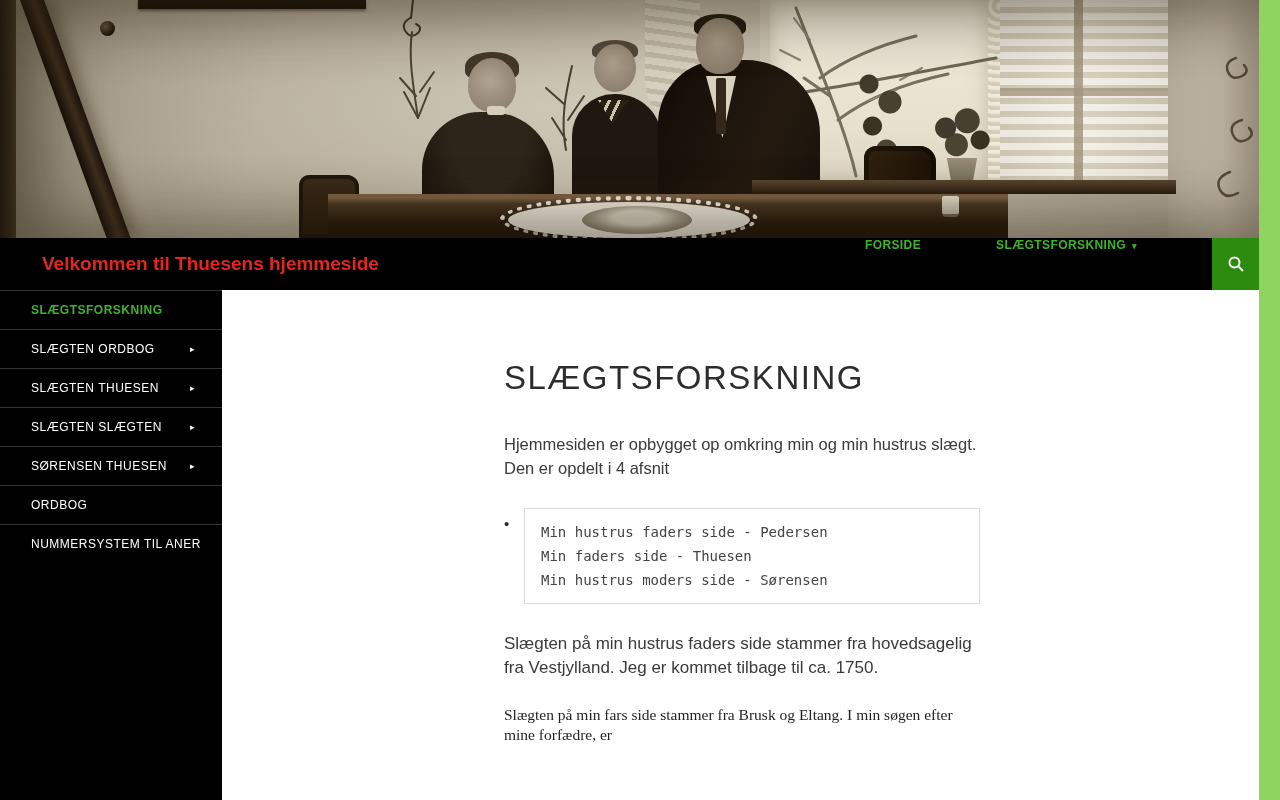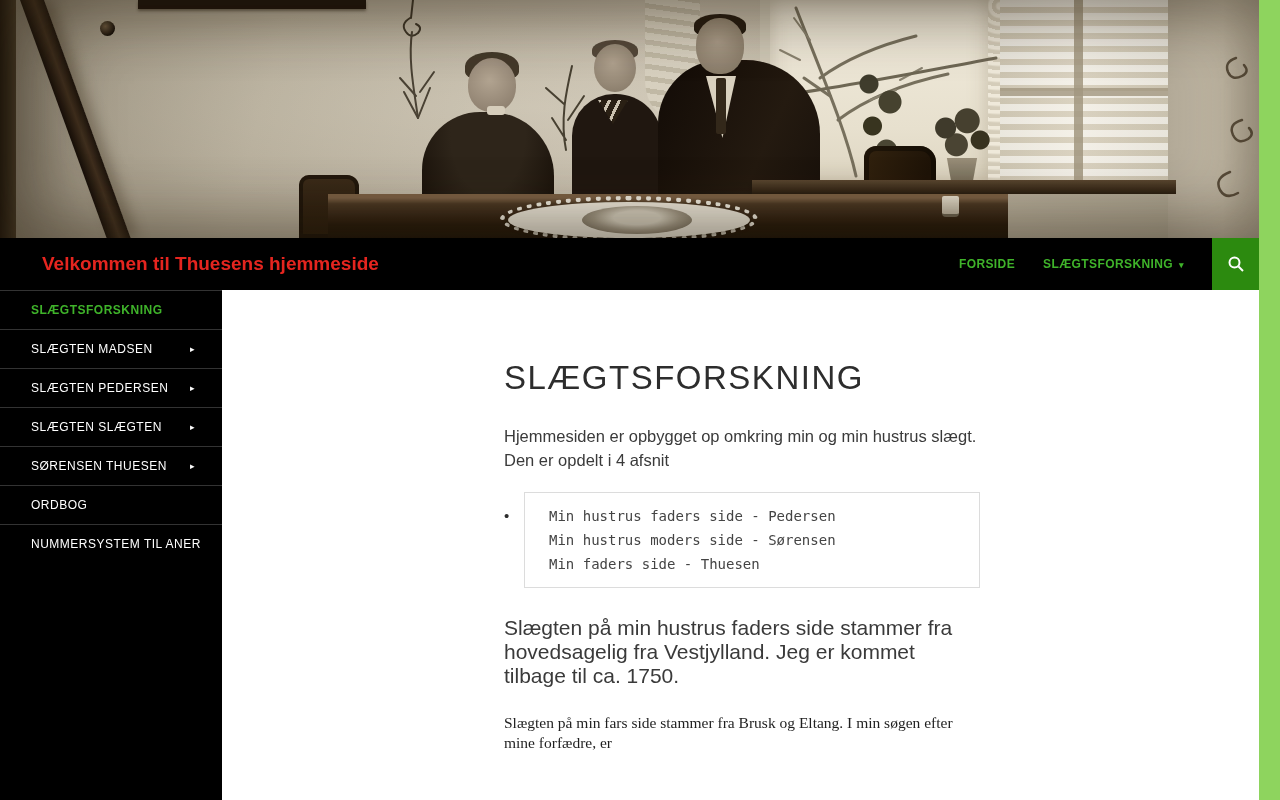--- a/index.html
+++ b/index.html
@@ -94,46 +94,46 @@
   .ph-cup{left:942px;top:196px;width:17px;height:21px;border-radius:2px 2px 4px 4px;
     background:linear-gradient(#e6dfcf,#bdb4a0);border-bottom:3px solid #6b6251;}
   .ph-vignette{left:0;top:0;width:1259px;height:238px;pointer-events:none;
     box-shadow:inset 0 0 60px 18px rgba(50,38,20,.32), inset 50px 0 70px rgba(28,20,9,.35);}
 
   
   .navbar{position:absolute;left:0;top:238px;width:1259px;height:52px;background:#000;
     display:flex;align-items:center;z-index:40;}
   .site-title{margin-left:42px;font-size:19px;font-weight:bold;
     color:var(--site-title-red,#e5251f);white-space:nowrap;cursor:pointer;}
-  .nav-right{margin-left:auto;display:flex;align-items:center;height:100%;}
+  .nav-right{margin-left:auto;display:flex;align-items:flex-start;height:100%;gap:47px;}
   .nav-link{color:var(--accent-green,#3fb32a);font-size:12px;font-weight:bold;
     letter-spacing:.4px;margin-right:28px;cursor:pointer;white-space:nowrap;}
   .nav-caret{font-size:9px;margin-left:6px;color:var(--accent-green,#3fb32a);}
   .search-btn{width:47px;height:52px;border:none;padding:0;margin:0;cursor:pointer;
     background:var(--search-button-green,#2c8a0f);display:flex;align-items:center;justify-content:center;}
 
   
   .sidebar{position:absolute;left:0;top:290px;width:222px;height:510px;background:#000;z-index:30;}
   .side-item{position:relative;border-top:1px solid #333;padding:12px 18px 12px 31px;
     color:#fff;font-size:12px;letter-spacing:.5px;cursor:pointer;white-space:nowrap;}
   .side-item.active{color:var(--accent-green,#3fb32a);font-weight:bold;}
   .side-item .arrow{position:absolute;right:27px;top:50%;transform:translateY(-50%);
     font-size:9px;color:#fff;}
 
   
   .content{position:absolute;left:222px;top:290px;width:1037px;height:510px;background:#fff;overflow:hidden;}
   .article{position:absolute;left:282px;top:0;width:476px;color:#3a3a3a;}
   .article h1{margin:70px 0 0;font-size:33px;line-height:36px;font-weight:300;
     letter-spacing:1.5px;color:#2d2d2d;}
-  .p-intro{margin:28px 0 0;font-size:16.5px;line-height:24px;}
+  .p-intro{margin:36px 0 0;font-size:16.5px;line-height:24px;}
   .code-row{margin-top:20px;display:flex;align-items:flex-start;}
   .bullet{width:20px;font-size:15px;line-height:24px;padding-top:12px;color:#2d2d2d;flex:0 0 20px;}
-  .code-box{flex:1;border:1px solid #dcdcdc;background:#fff;padding:11px 24px;
-    font-family:"DejaVu Sans Mono",monospace;font-size:14px;line-height:24px;color:#444;}
-  .p-body{margin:28px 0 0;font-size:21px;line-height:24px;}
+  .code-box{flex:1;border:1px solid #dcdcdc;background:#fff;padding:11px 16px;
+    font-family:"DejaVu Sans Mono",monospace;font-size:14px;line-height:24px;color:#444;margin-top:8px;}
+  .p-body{margin:28px 0 0;font-size:17px;line-height:24px;}
   .p-partial{margin:25px 0 0;font-family:"Liberation Serif",serif;font-size:15.5px;
     line-height:20px;color:#1f1f1f;}
 </style>
 </head>
 <body>
 
 <div class="photo">
   <div class="ph-left-dark"></div>
   <div class="ph-beam"></div>
   <div class="ph-frame"></div>
@@ -198,25 +198,25 @@
         <circle cx="8.5" cy="8.5" r="5" fill="none" stroke="#fff" stroke-width="2"></circle>
         <line x1="12.5" y1="12.5" x2="17" y2="17" stroke="#fff" stroke-width="2"></line>
       </svg>
     </button>
   </div>
 </div>
 
 <div class="sidebar">
   <div class="side-item active">SLÆGTSFORSKNING</div>
   <div class="side-item">
-    <span>SLÆGTEN MADSEN</span>
-    <span class="arrow">▸</span>
-  </div>
-  <div class="side-item">
-    <span>SLÆGTEN PEDERSEN</span>
+    <span>SLÆGTEN ORDBOG</span>
+    <span class="arrow">▸</span>
+  </div>
+  <div class="side-item">
+    <span>SLÆGTEN THUESEN</span>
     <span class="arrow">▸</span>
   </div>
   <div class="side-item">
     <span>SLÆGTEN SLÆGTEN</span>
     <span class="arrow">▸</span>
   </div>
   <div class="side-item">
     <span>SØRENSEN THUESEN</span>
     <span class="arrow">▸</span>
   </div>
@@ -225,22 +225,22 @@
 </div>
 
 <div class="content">
   <div class="article">
     <h1>SLÆGTSFORSKNING</h1>
     <p class="p-intro">Hjemmesiden er opbygget op omkring min og min hustrus slægt. Den er opdelt i 4 afsnit</p>
     <div class="code-row">
       <span class="bullet">•</span>
       <div class="code-box">
         <div>Min hustrus faders side - Pedersen</div>
+        <div>Min faders side - Thuesen</div>
         <div>Min hustrus moders side - Sørensen</div>
-        <div>Min faders side - Thuesen</div>
       </div>
     </div>
     <p class="p-body">Slægten på min hustrus faders side stammer fra hovedsagelig fra Vestjylland. Jeg er kommet tilbage til ca. 1750.</p>
     <p class="p-partial">Slægten på min fars side stammer fra Brusk og Eltang. I min søgen efter mine forfædre, er</p>
   </div>
 </div>
 
 <div class="green-strip"></div>
 
 </body></html>

